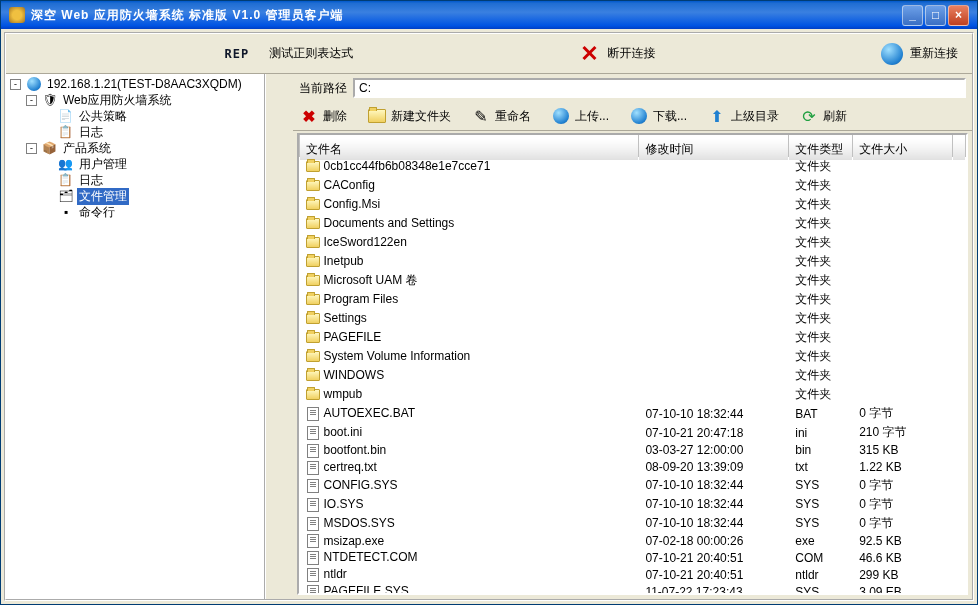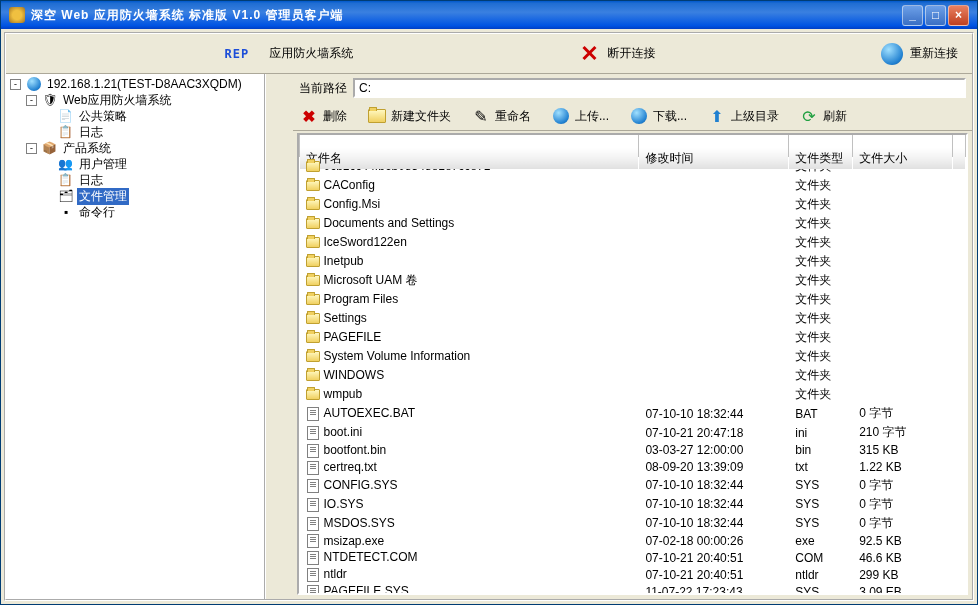--- a/index.html
+++ b/index.html
@@ -75,21 +75,21 @@
       cursor: pointer;
     }
     .tb-spacer { flex: 1; }
     .tb-icon {
       width: 24px; height: 24px;
       display: flex;
       align-items: center;
       justify-content: center;
       font-size: 18px;
     }
-    .rep-label { color: #1d4ed8; font-weight: bold; font-family: monospace; letter-spacing: 1px; }
+    .rep-label { color: #0f172a; font-weight: bold; font-family: monospace; letter-spacing: 1px; }
     .red-x { color: #cc0000; font-size: 22px; font-weight: bold; }
     .globe-ico {
       width: 22px; height: 22px;
       border-radius: 50%;
       background: radial-gradient(circle at 35% 30%, #a0e0ff, #2080d0 70%, #105090);
       position: relative;
     }
     .body-split {
       flex: 1;
       display: flex;
@@ -189,21 +189,21 @@
       font-size: 12px;
     }
     .file-table thead th {
       background: linear-gradient(to bottom, #fff 0%, #f2f2f2 50%, #e0e0e0 100%);
       border: 1px solid #c0c0c0;
       border-top: none;
       text-align: left;
       padding: 2px 6px;
       font-weight: normal;
       position: sticky;
-      top: 13px;
+      top: 4px;
       height: 18px;
     }
     .file-table tbody td {
       padding: 1px 6px;
       border-right: 1px solid transparent;
       height: 16px;
       white-space: nowrap;
     }
     .file-row-icon {
       width: 14px; height: 14px;
@@ -262,21 +262,21 @@
       <div class="titlebar-btn">□</div>
       <div class="titlebar-btn close">×</div>
     </div>
   </div>
 
   <div class="content-frame">
     <div class="main-toolbar">
       <div class="tb-spacer"></div>
       <div class="tb-item">
         <span class="rep-label">REP</span>
-        <span style="margin-left:14px">应用防火墙系统</span>
+        <span style="margin-left:14px">测试正则表达式</span>
       </div>
       <div class="tb-spacer"></div>
       <div class="tb-item">
         <span class="tb-icon red-x">✕</span>
         <span>断开连接</span>
       </div>
       <div class="tb-spacer"></div>
       <div class="tb-item">
         <span class="tb-icon">
             <span class="globe-ico"></span>

